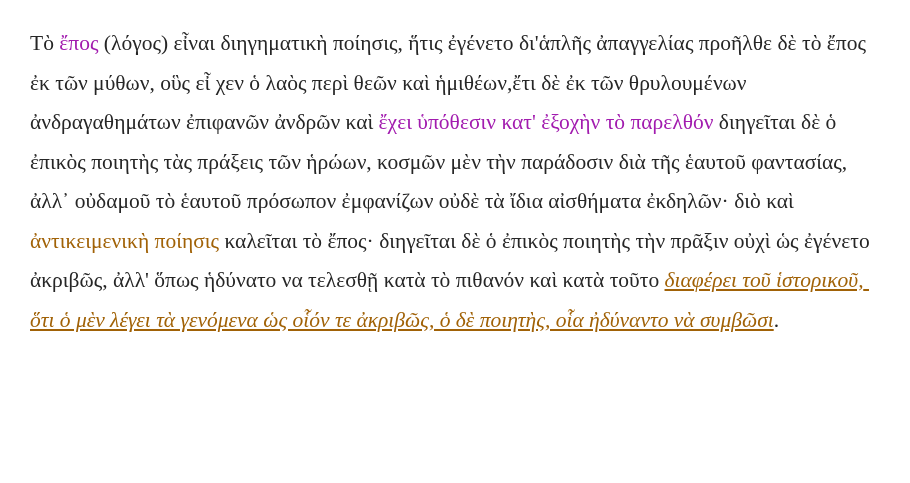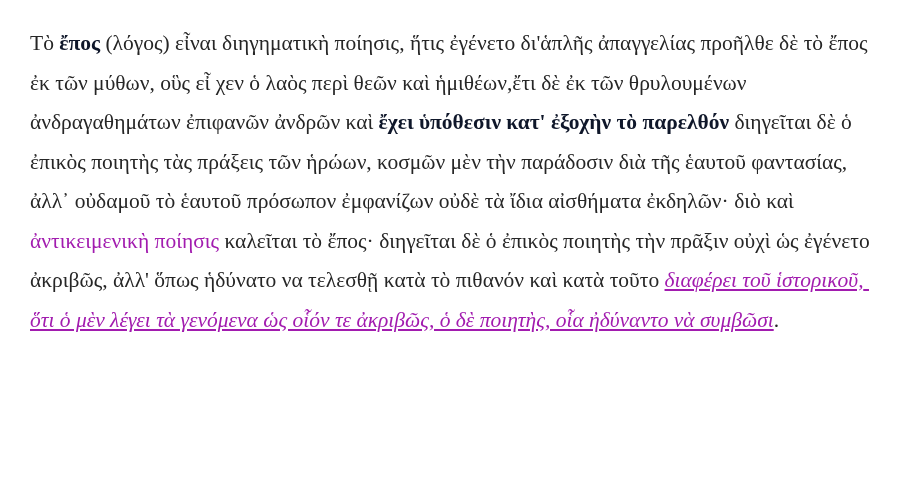--- a/index.html
+++ b/index.html
@@ -24,21 +24,21 @@
     color: #262626;
     overflow: hidden;
   }
   #doc .tok {
     white-space: pre-wrap;
     margin-top: 20px;
   }
   .b { font-weight: normal; }
   .i { font-style: italic; }
   .u { text-decoration: underline; }
-  .accent { color: #a21caf; }
-  .accent-b { color: #0f172a; font-weight: bold; }
+  .accent { color: #a16207; }
+  .accent-b { color: #a21caf; font-weight: normal; }
 </style>
 </head>
 <body>
 
 <div id="doc">
     <p style="margin: 0px;"><span class="tok ">Τὸ </span><span class="tok accent-b">ἔπος</span><span class="tok "> </span><span class="tok b">(λόγος)</span><span class="tok "> εἶναι </span><span class="tok b">διηγηματικὴ ποίησις,</span><span class="tok "> ἥτις ἐγένετο </span><span class="tok b">δι'ἁπλῆς ἀπαγγελίας προῆλθε δὲ τὸ ἔπος ἐκ τῶν μύθων,</span><span class="tok "> οὓς εἶ χεν ὁ λαὸς περὶ θεῶν καὶ ἡμιθέων,ἔτι δὲ ἐκ τῶν θρυλουμένων </span><span class="tok b">ἀνδραγαθημάτων ἐπιφανῶν ἀνδρῶν</span><span class="tok "> καὶ </span><span class="tok accent-b">ἔχει ὑπόθεσιν κατ' ἐξοχὴν τὸ παρελθόν</span><span class="tok "> διηγεῖται δὲ ὁ ἐπικὸς ποιητὴς τὰς πράξεις τῶν ἡρώων, κοσμῶν μὲν τὴν παράδοσιν διὰ τῆς ἑαυτοῦ φαντασίας, </span><span class="tok b">ἀλλ᾿ οὐδαμοῦ τὸ ἑαυτοῦ πρόσωπον ἐμφανίζων οὐδὲ τὰ ἴδια αἰσθήματα ἐκδηλῶν·</span><span class="tok "> διὸ καὶ </span><span class="tok accent">ἀντικειμενικὴ ποίησις</span><span class="tok "> καλεῖται τὸ ἔπος· διηγεῖται δὲ ὁ ἐπικὸς ποιητὴς τὴν </span><span class="tok b">πρᾶξιν οὐχὶ ὡς ἐγένετο ἀκριβῶς,</span><span class="tok "> ἀλλ' ὅπως ἡδύνατο να τελεσθῇ </span><span class="tok b">κατὰ τὸ πιθανόν</span><span class="tok "> καὶ κατὰ τοῦτο </span><span class="tok accent i u">διαφέρει τοῦ ἱστορικοῦ, ὅτι ὁ μὲν λέγει τὰ γενόμενα ὡς οἷόν τε ἀκριβῶς, ὁ δὲ ποιητὴς, οἷα ἠδύναντο νὰ συμβῶσι</span><span class="tok ">.</span></p>
   </div>
 
 </body></html>

